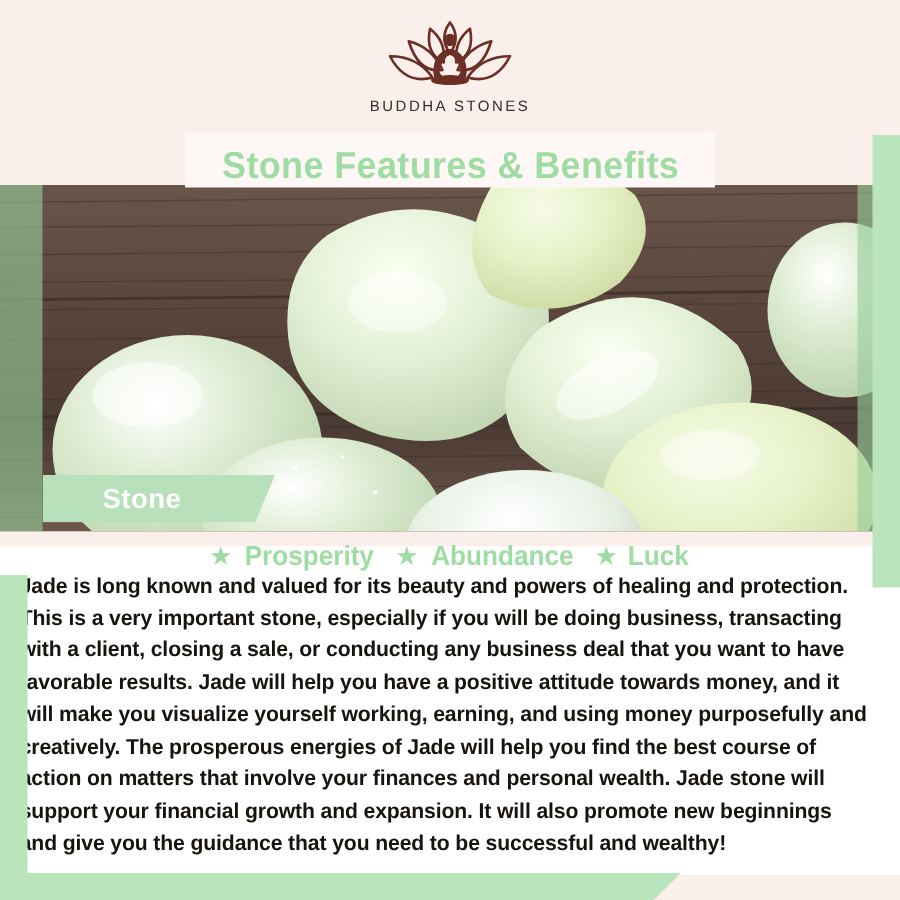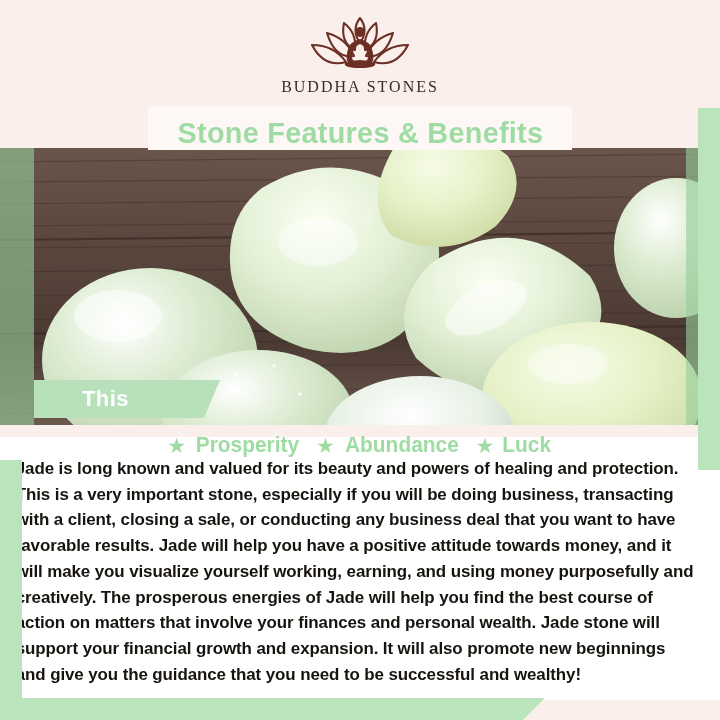--- a/index.html
+++ b/index.html
@@ -35,22 +35,22 @@
 
   
   .header{
     position:absolute;left:0;top:0;width:720px;height:108px;
     background:#faefeb;z-index:7;
     display:flex;flex-direction:column;align-items:center;justify-content:flex-start;
   }
   .logo-mark{margin-top:14px;width:120px;height:62px;display:block;}
   .logo-word{
     margin-top:2px;
-    font-family:Liberation Serif, serif;
-    font-size:16px;letter-spacing:2.0px;color:#3a2b26;font-weight:400;
+    font-family:Liberation Sans, sans-serif;
+    font-size:12px;letter-spacing:2.0px;color:#3a2b26;font-weight:400;
   }
 
   
   .title-band{
     position:absolute;left:148px;top:106px;width:424px;height:44px;
     background:#fdf8f6;z-index:8;
     display:flex;align-items:flex-end;justify-content:center;
   }
   .title-text{
     font-size:30px;font-weight:bold;color:#9fdca3;
@@ -185,21 +185,21 @@
           <circle cx="300" cy="246" r="1.8"></circle>
       </g>
     </svg>
     <div class="photo-tint-l"></div>
     <div class="photo-tint-r"></div>
   </div>
 
   <div class="body-panel"></div>
 
   <div class="name-band">
-    <span class="name-text">This</span>
+    <span class="name-text">Stone</span>
   </div>
 
   <div class="keywords">
     <span class="kw">
       <span class="kw-star">★</span>
       <span class="kw-label">Prosperity</span>
     </span>
     <span class="kw">
       <span class="kw-star">★</span>
       <span class="kw-label">Abundance</span>

